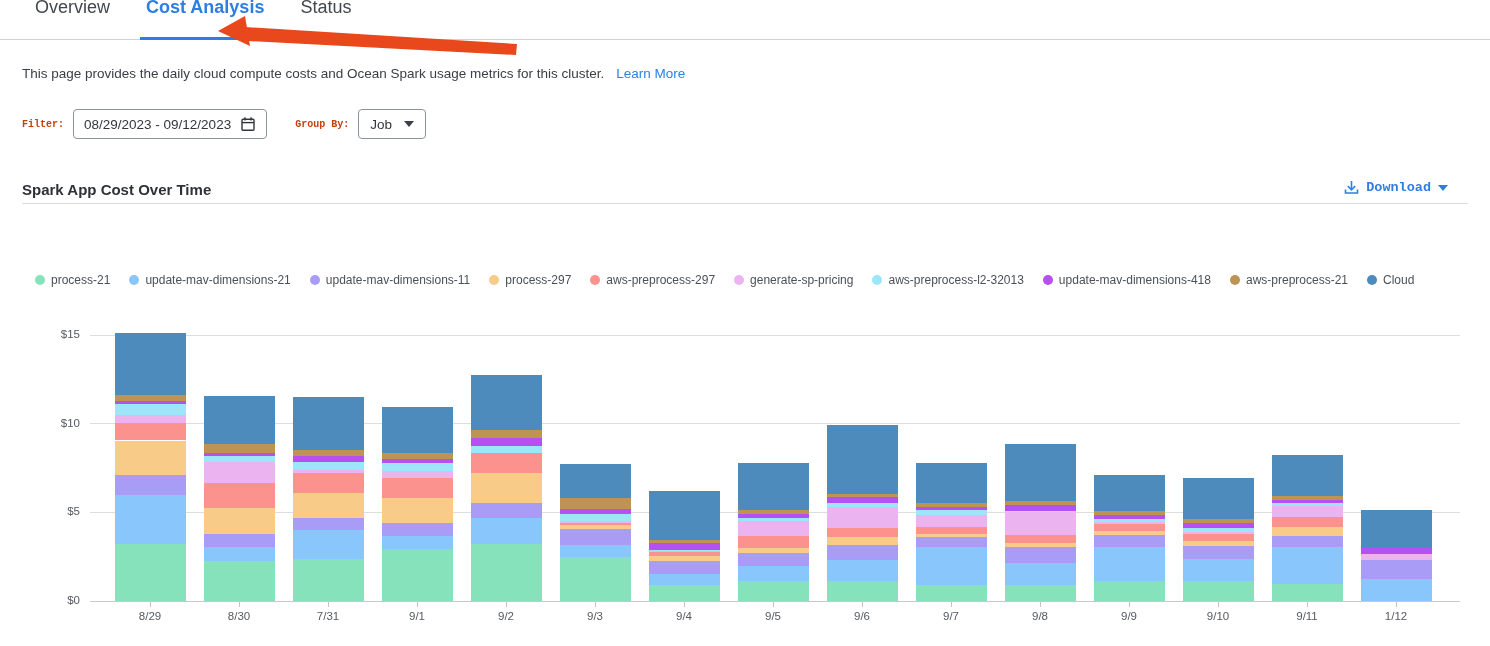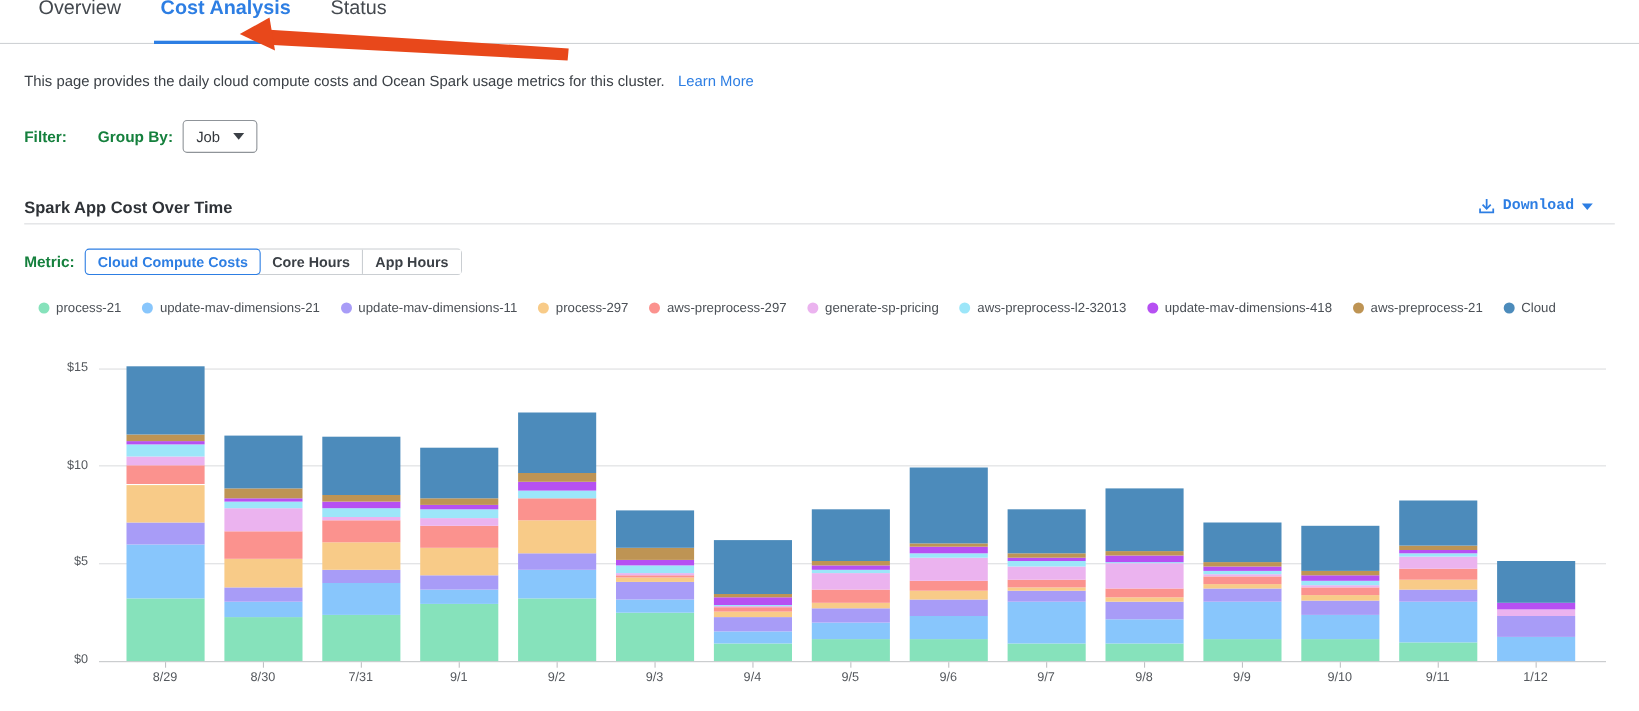--- a/index.html
+++ b/index.html
@@ -15,21 +15,21 @@
 
   
   .arrow-svg{position:absolute;left:0;top:0;width:1490px;height:646px;pointer-events:none;z-index:50;}
 
   
   .desc{position:absolute;left:22px;top:66px;font-size:13.5px;color:#3b4046;}
   .desc .link{color:#2d7ee3;margin-left:12px;cursor:pointer;text-decoration:none;font-weight:400;}
 
   
   .filterrow{position:absolute;left:22px;top:108px;height:32px;display:flex;align-items:center;}
-  .lbl{font-size:14px;font-weight:700;color:#15803d;white-space:nowrap;}
+  .lbl{font-size:10px;font-weight:700;color:#c2410c;white-space:nowrap;font-family:Liberation Mono, monospace;}
   .datebox{display:flex;align-items:center;margin-left:9px;height:30px;padding:0 10px;border:1px solid #8f9499;border-radius:4px;background:#fff;font-size:13.5px;color:#33373c;cursor:pointer;box-sizing:border-box;}
   .datebox svg{margin-left:9px;display:block;}
   .groupby-lbl{margin-left:28px;}
   .selectbox{display:flex;align-items:center;margin-left:9px;height:30px;padding:0 11px;border:1px solid #8f9499;border-radius:4px;background:#fff;font-size:13.5px;color:#33373c;cursor:pointer;box-sizing:border-box;}
   .caret-dark{width:0;height:0;border-left:5px solid transparent;border-right:5px solid transparent;border-top:6px solid #3b4046;margin-left:12px;}
 
   
   .section-title{position:absolute;left:22px;top:181px;margin:0;font-size:15px;font-weight:700;color:#2e3237;}
   .download{position:absolute;right:42px;top:180px;display:flex;align-items:center;color:#2d7ee3;font-size:13.5px;font-weight:700;cursor:pointer;font-family:Liberation Mono, monospace;}
   .download svg{margin-right:7px;display:block;}
@@ -73,20 +73,29 @@
     <polygon points="245,27 517,44 516,55 248,41" fill="#e8481b"></polygon>
     <polygon points="218,31 245,16 250,46" fill="#e8481b"></polygon>
   </svg>
 
   <div class="desc">
     <span>This page provides the daily cloud compute costs and Ocean Spark usage metrics for this cluster.</span><a class="link">Learn More</a>
   </div>
 
   <div class="filterrow">
     <span class="lbl">Filter:</span>
+    <div class="datebox">
+      <span>08/29/2023  -  09/12/2023</span>
+      <svg width="16" height="16" viewBox="0 0 16 16" fill="none" stroke="#33373c" stroke-width="1.4">
+        <rect x="2" y="3.2" width="12" height="11" rx="1"></rect>
+        <line x1="5" y1="1.2" x2="5" y2="4.6"></line>
+        <line x1="11" y1="1.2" x2="11" y2="4.6"></line>
+        <line x1="2" y1="6.6" x2="14" y2="6.6"></line>
+      </svg>
+    </div>
     <span class="lbl groupby-lbl">Group By:</span>
     <div class="selectbox">
       <span>Job</span>
       <span class="caret-dark"></span>
     </div>
   </div>
 
   <h2 class="section-title">Spark App Cost Over Time</h2>
 
   <div class="download">
@@ -94,28 +103,20 @@
       <line x1="7.5" y1="1" x2="7.5" y2="9.5"></line>
       <polyline points="3.8,6 7.5,9.8 11.2,6"></polyline>
       <polyline points="1.5,9.5 1.5,13 13.5,13 13.5,9.5"></polyline>
     </svg>
     <span>Download</span>
     <span class="caret-blue"></span>
   </div>
 
   <div class="divider"></div>
 
-  <div class="metricrow">
-    <span class="lbl">Metric:</span>
-    <button class="mbtn active">Cloud Compute Costs</button>
-    <div class="mgroup">
-      <button class="mbtn">Core Hours</button>
-      <button class="mbtn">App Hours</button>
-    </div>
-  </div>
 
   <div id="legend">
       <div class="leg-item">
         <span class="leg-dot" style="background: rgb(134, 226, 187);"></span>
         <span>process-21</span>
       </div>
       <div class="leg-item">
         <span class="leg-dot" style="background: rgb(136, 198, 252);"></span>
         <span>update-mav-dimensions-21</span>
       </div>

